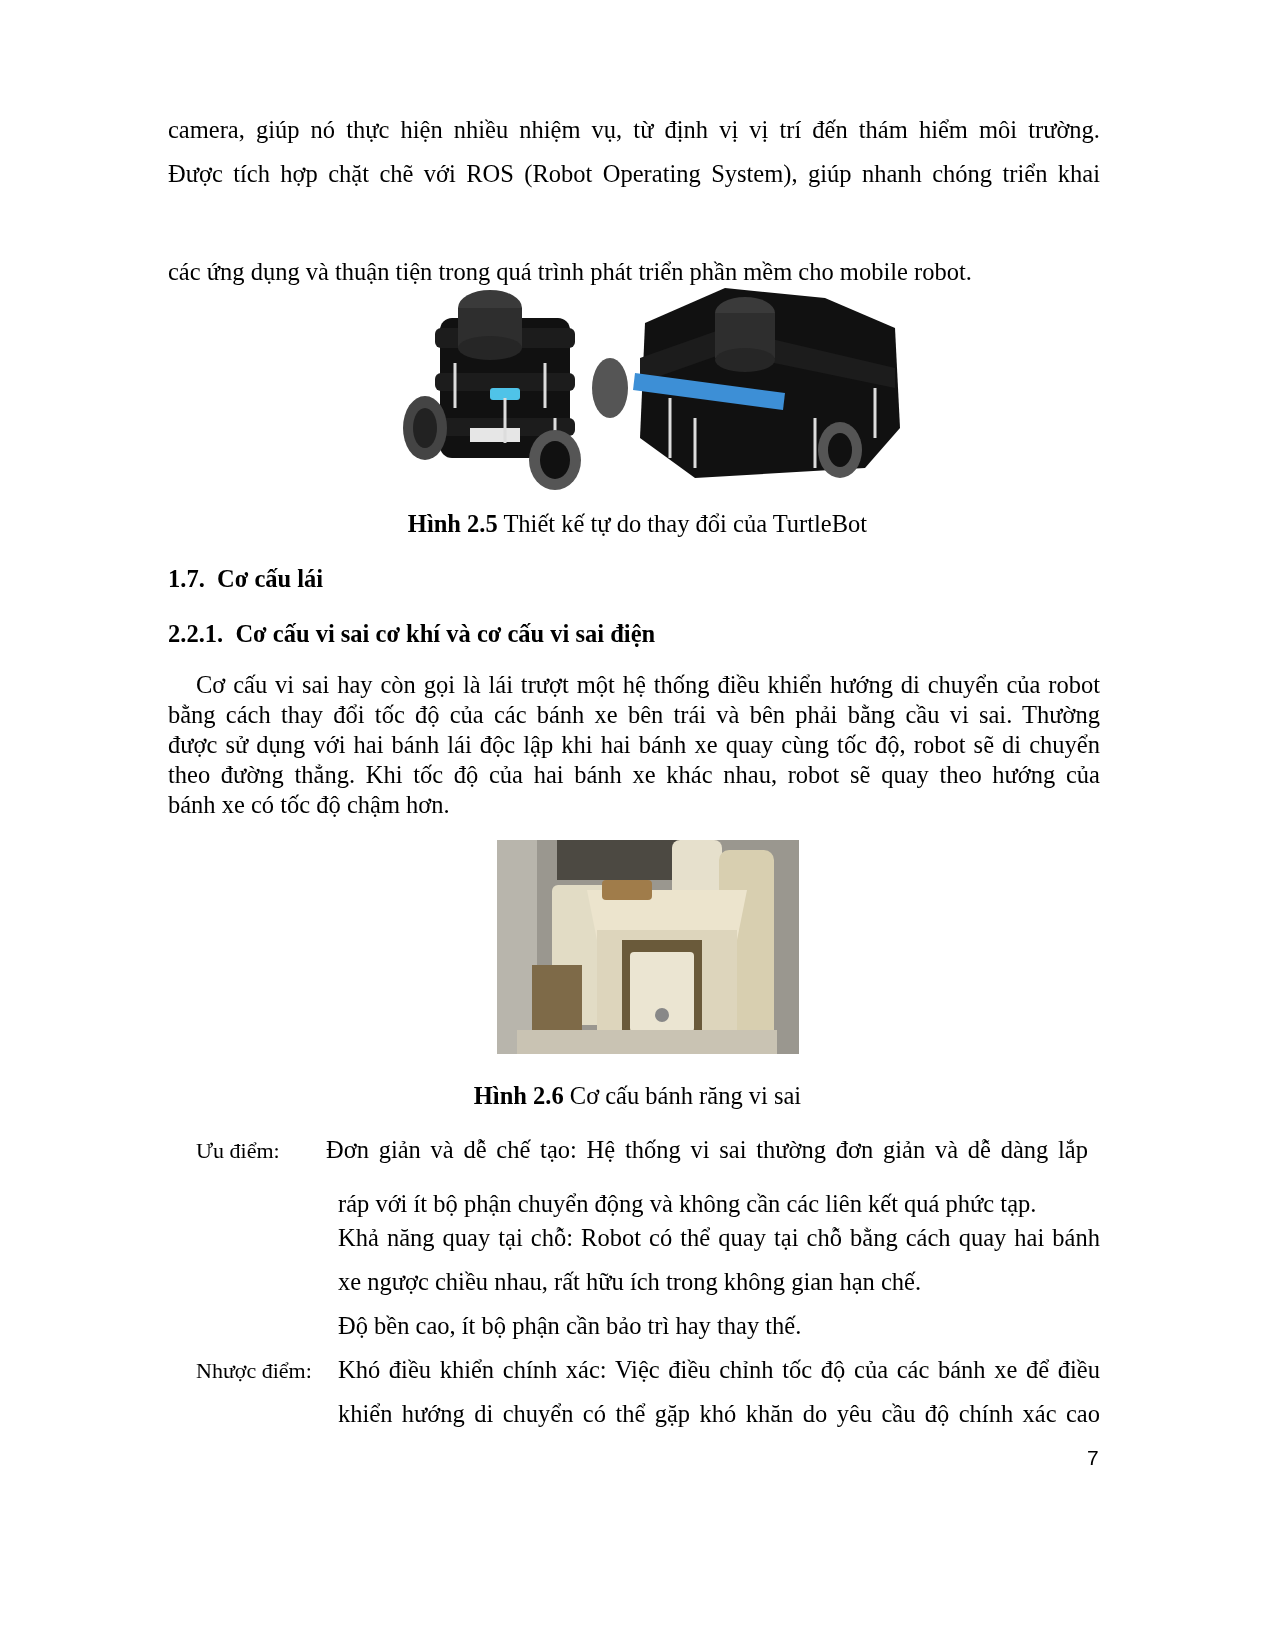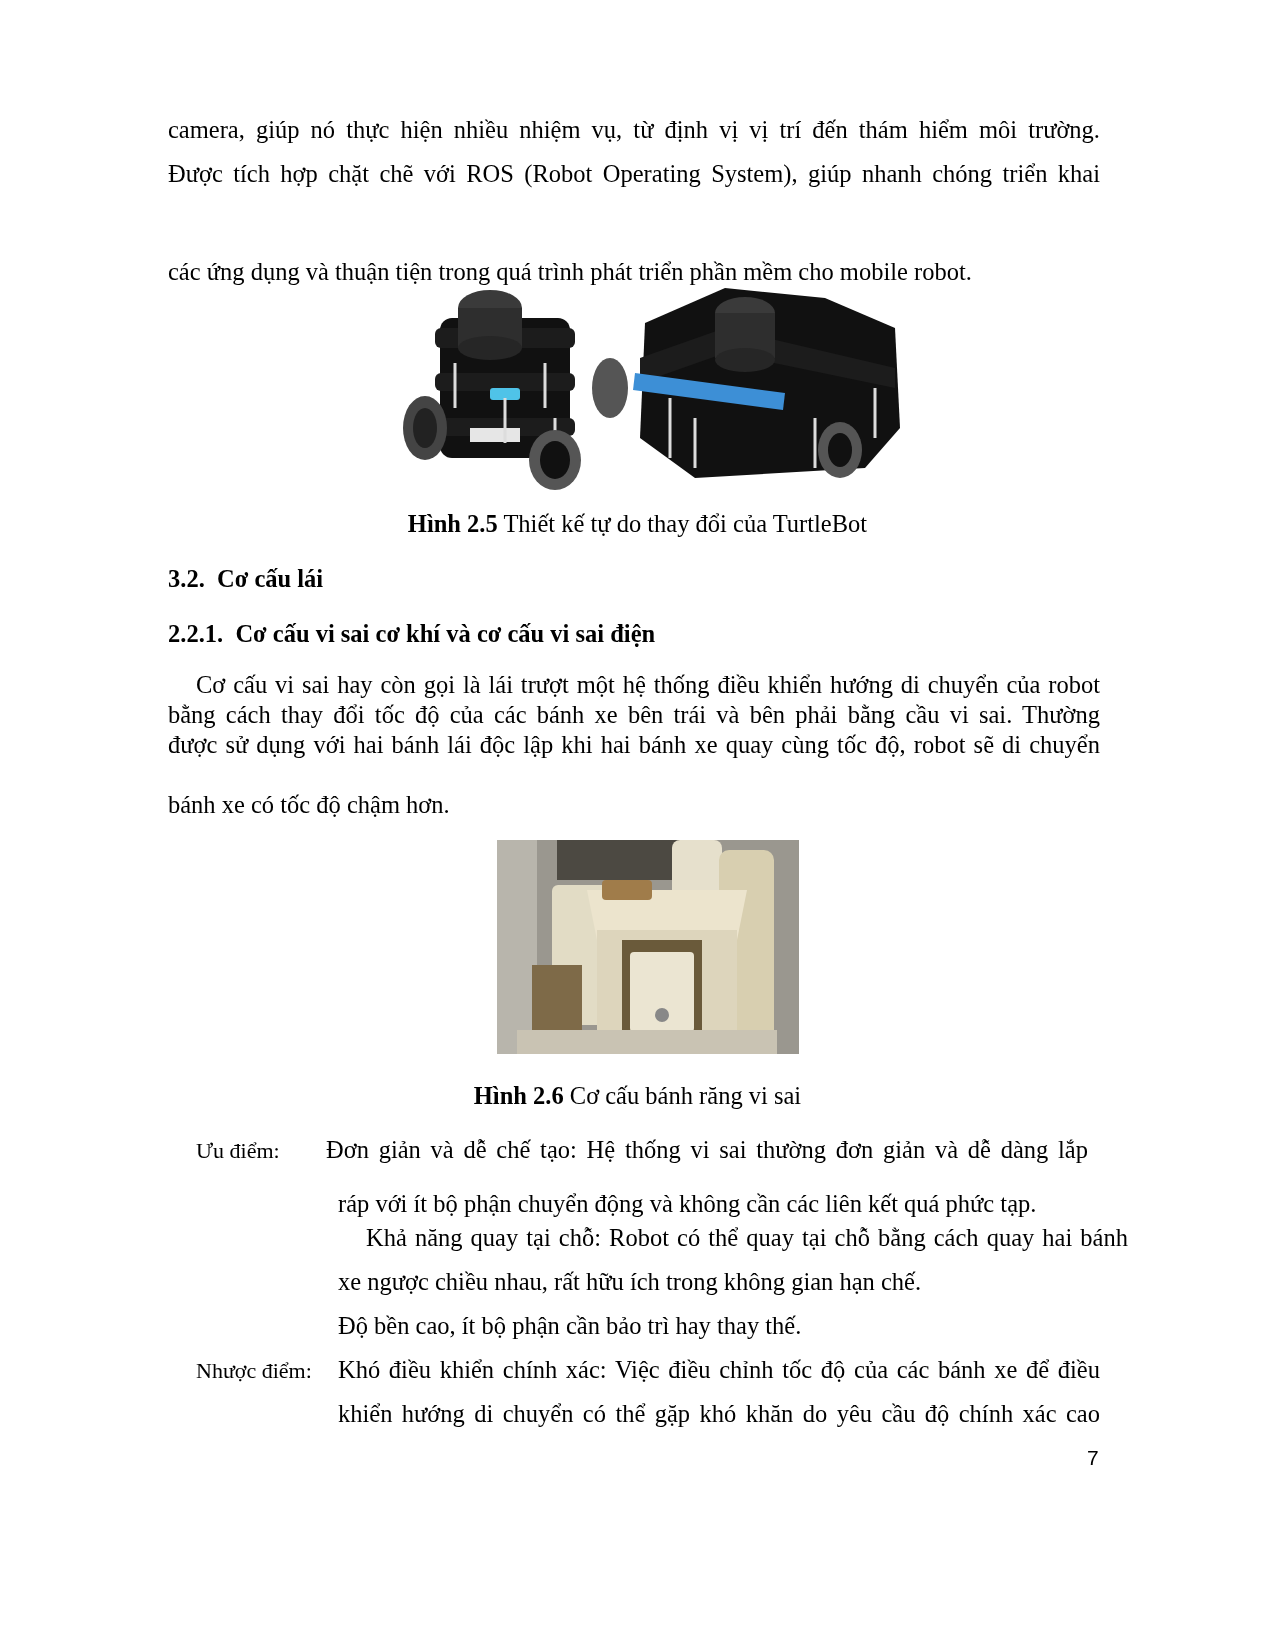--- a/index.html
+++ b/index.html
@@ -62,30 +62,31 @@
         <ellipse cx="445" cy="182" rx="22" ry="28" fill="#555"></ellipse>
         <ellipse cx="445" cy="182" rx="12" ry="17" fill="#111"></ellipse>
       </g>
     </svg>
   </div>
   <div class="caption" style="top:510px;">
     <b>Hình 2.5</b><span> Thiết kế tự do thay đổi của TurtleBot</span>
   </div>
 
   <div class="heading" style="left:168px; top:565px;">
-    <span>3.2.</span>&nbsp;&nbsp;<span>Cơ cấu lái</span>
+    <span>1.7.</span>&nbsp;&nbsp;<span>Cơ cấu lái</span>
   </div>
 
   <div class="heading" style="left:168px; top:620px;">
     <span>2.2.1.</span>&nbsp;&nbsp;<span>Cơ cấu vi sai cơ khí và cơ cấu vi sai điện</span>
   </div>
 
   <div class="line justify" style="left:196px; top:673px; width:904px;">Cơ cấu vi sai hay còn gọi là lái trượt một hệ thống điều khiển hướng di chuyển của robot</div>
   <div class="line justify" style="left:168px; top:703px; width:932px;">bằng cách thay đổi tốc độ của các bánh xe bên trái và bên phải bằng cầu vi sai. Thường</div>
   <div class="line justify" style="left:168px; top:733px; width:932px;">được sử dụng với hai bánh lái độc lập khi hai bánh xe quay cùng tốc độ, robot sẽ di chuyển</div>
+  <div class="line justify" style="left:168px; top:763px; width:932px;">theo đường thẳng. Khi tốc độ của hai bánh xe khác nhau, robot sẽ quay theo hướng của</div>
   <div class="line" style="left:168px; top:793px;">bánh xe có tốc độ chậm hơn.</div>
 
   <div class="figure" style="left:497px; top:840px; width:302px; height:214px; overflow:hidden; background:#8c8a84;" title="Photo of a differential bevel gear mechanism">
     <svg width="302" height="214" viewBox="0 0 302 214">
       <rect x="0" y="0" width="302" height="214" fill="#9a978f"></rect>
       <rect x="0" y="0" width="40" height="214" fill="#b8b5ac"></rect>
       <rect x="60" y="0" width="150" height="40" fill="#4c4942"></rect>
       <rect x="55" y="45" width="60" height="140" rx="6" fill="#e2dcc5"></rect>
       <rect x="175" y="0" width="50" height="60" rx="8" fill="#e6e0cc"></rect>
       <rect x="222" y="10" width="55" height="190" rx="10" fill="#d8cfb0"></rect>
@@ -99,21 +100,21 @@
       <rect x="20" y="190" width="260" height="24" fill="#c9c3b3"></rect>
     </svg>
   </div>
   <div class="caption" style="top:1082px;">
     <b>Hình 2.6</b><span> Cơ cấu bánh răng vi sai</span>
   </div>
 
   <div class="label" style="left:196px; top:1138px;">Ưu điểm:</div>
   <div class="line justify" style="left:326px; top:1138px; width:762px;">Đơn giản và dễ chế tạo: Hệ thống vi sai thường đơn giản và dễ dàng lắp</div>
   <div class="line" style="left:338px; top:1192px;">ráp với ít bộ phận chuyển động và không cần các liên kết quá phức tạp.</div>
-  <div class="line justify" style="left:338px; top:1226px; width:762px;margin-left:28px;">Khả năng quay tại chỗ: Robot có thể quay tại chỗ bằng cách quay hai bánh</div>
+  <div class="line justify" style="left:338px; top:1226px; width:762px;">Khả năng quay tại chỗ: Robot có thể quay tại chỗ bằng cách quay hai bánh</div>
   <div class="line" style="left:338px; top:1270px;">xe ngược chiều nhau, rất hữu ích trong không gian hạn chế.</div>
   <div class="line" style="left:338px; top:1314px;">Độ bền cao, ít bộ phận cần bảo trì hay thay thế.</div>
 
   <div class="label" style="left:196px; top:1358px;">Nhược điểm:</div>
   <div class="line justify" style="left:338px; top:1358px; width:762px;">Khó điều khiển chính xác: Việc điều chỉnh tốc độ của các bánh xe để điều</div>
   <div class="line justify" style="left:338px; top:1402px; width:762px;">khiển hướng di chuyển có thể gặp khó khăn do yêu cầu độ chính xác cao</div>
 
   <div class="pagenum" style="left:1087px; top:1446px;">7</div>
 
 </div>

